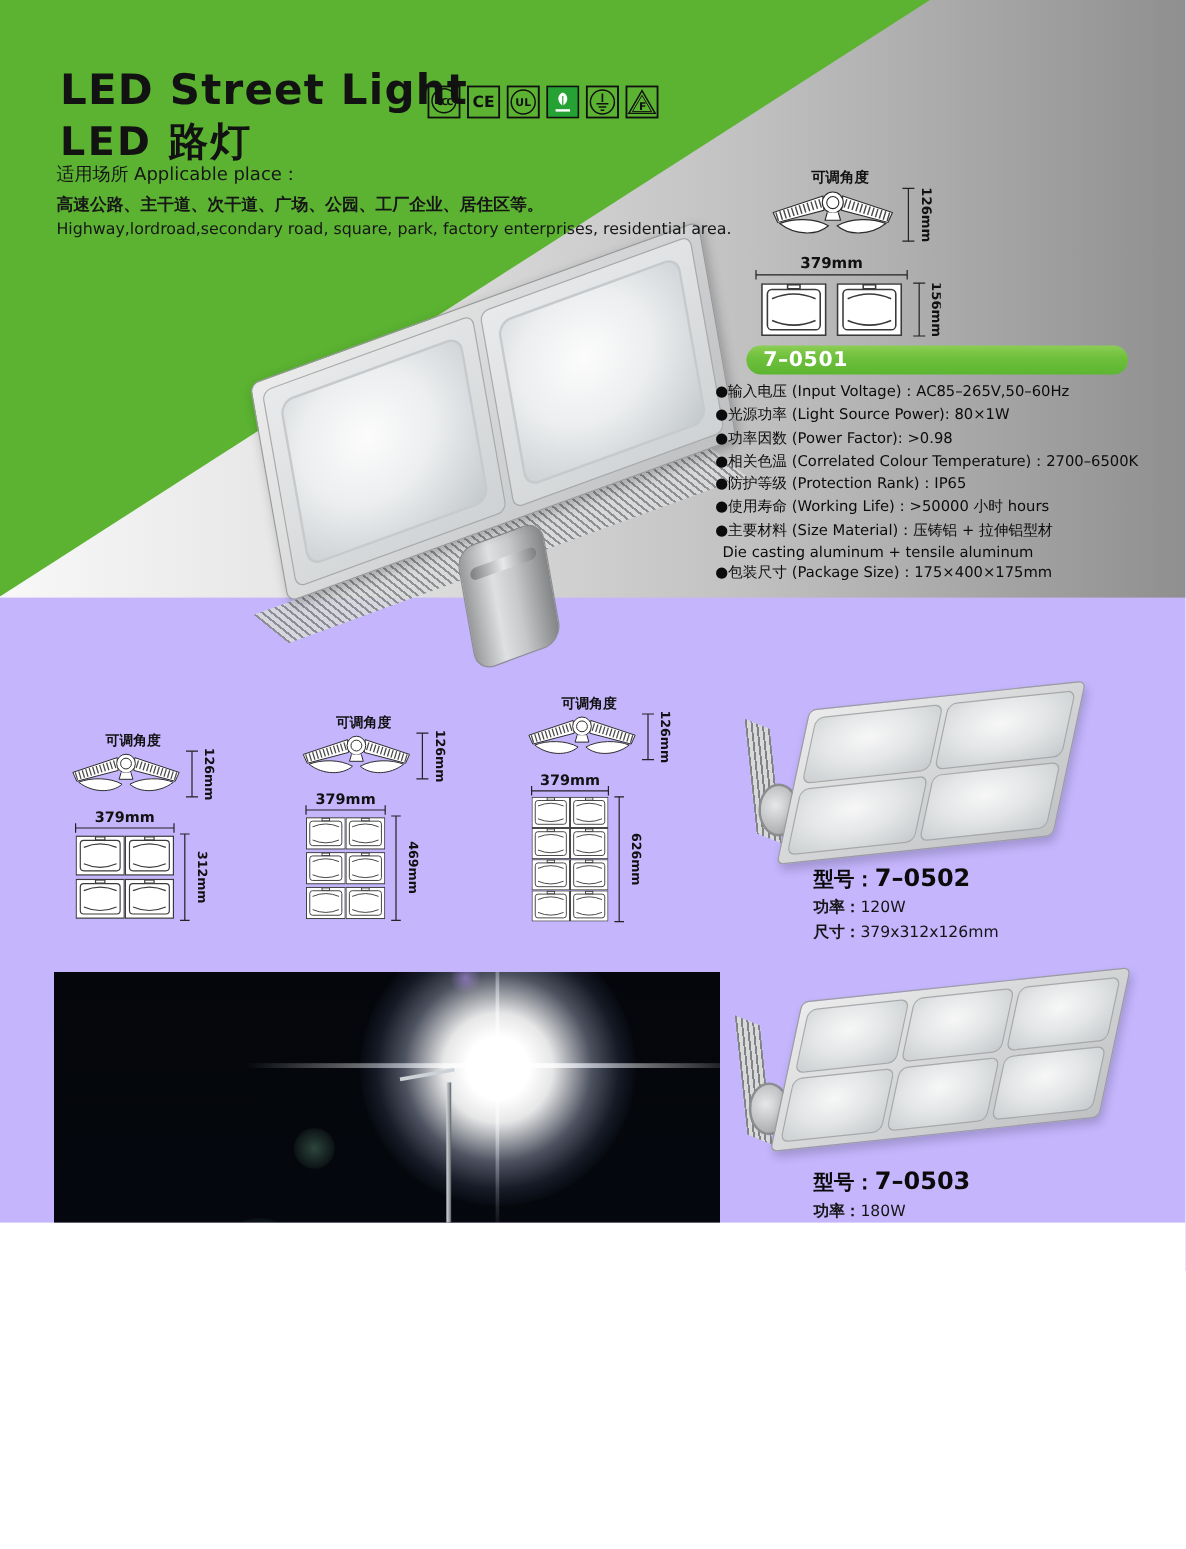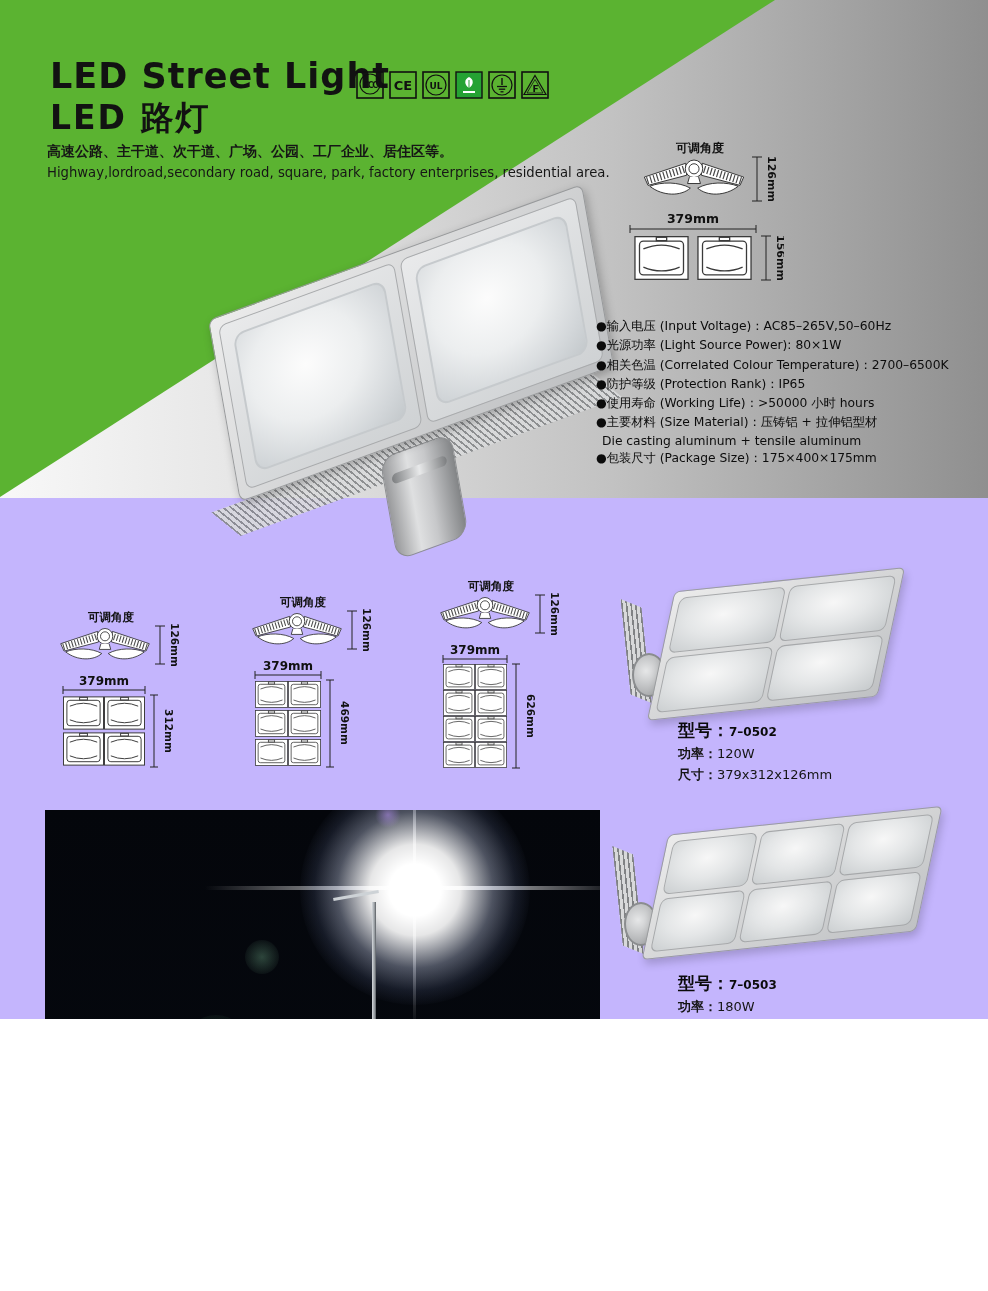--- a/index.html
+++ b/index.html
@@ -42,21 +42,21 @@
   .hero-fins{position:absolute;left:-18px;top:100%;width:102%;height:32px;transform:skewX(38deg);
     background:repeating-linear-gradient(90deg,#86888a 0 2px,#d9dadb 2px 6px);opacity:0.9;}
   .hero-bracket{position:absolute;left:37%;top:104%;width:74px;height:100px;border-radius:16px;
     border:1px solid #8d8f91;
     background:linear-gradient(90deg,#98999b 0%,#dfe0e1 35%,#c7c8ca 60%,#828486 100%);}
   .hero-bracket:before{content:"";position:absolute;left:8px;right:8px;top:18px;height:10px;
     border-radius:5px;background:linear-gradient(90deg,#7c7e80,#e8e9ea,#7c7e80);}
   
   .caption{position:absolute;width:300px;}
   .cap-model{font-size:17px;font-weight:bold;color:#0b0b0b;}
-  .cap-model .num{font-size:12px;}
+  .cap-model .num{font-size:20px;}
   .cap-small{font-size:13px;font-weight:bold;color:#151515;margin-top:3px;}
   .cap-small .val{font-weight:normal;text-align:right;}
   
   .fixture{position:absolute;}
   .fx-body{position:absolute;display:grid;gap:4px;padding:6px;border-radius:6px;
     background:linear-gradient(150deg,#ebebeb,#bfc1c3);border:1px solid #9a9c9e;
     transform:rotate(-6deg) skewX(-18deg);box-shadow:3px 5px 8px rgba(0,0,0,0.18);}
   .fx-cell{border:1px solid #a6a8aa;border-radius:7px;
     background:radial-gradient(ellipse at 45% 38%,#f7f7f7 0%,#e4e6e7 45%,#c6cacc 100%);}
   .fx-fins{position:absolute;width:20px;background:repeating-linear-gradient(90deg,#808284 0 1.6px,#d8d9da 1.6px 4.6px);
@@ -190,20 +190,21 @@
       </svg>
       <svg class="cert" viewBox="0 0 28 28">
         <rect x="1" y="1" width="26" height="26" fill="none" stroke="#101010" stroke-width="1.6"></rect>
         <path d="M14,4.5 L25,23.5 L3,23.5 Z" fill="none" stroke="#101010" stroke-width="1.2"></path>
         <path d="M14,8.5 L22,22 L6,22 Z" fill="none" stroke="#101010" stroke-width="0.8"></path>
         <text x="14.5" y="21" font-size="9" font-weight="bold" text-anchor="middle" fill="#101010">F</text>
       </svg>
     </div>
 
     <div id="applicable">
+      <div class="a1">适用场所 Applicable place：</div>
       <div class="a2">高速公路、主干道、次干道、广场、公园、工厂企业、居住区等。</div>
       <div class="a3">Highway,lordroad,secondary road, square, park, factory enterprises, residential area.</div>
     </div>
 
     <svg style="position:absolute;left:630px;top:141px" width="160" height="64" viewBox="0 0 160 64">
       <text class="diag-text" x="70" y="11" font-size="12" text-anchor="middle">可调角度</text>
       <use href="#sym-butterfly" x="8" y="14" width="112" height="46"></use>
       <line class="diag-line" x1="122" y1="16" x2="132" y2="16"></line>
       <line class="diag-line" x1="122" y1="60" x2="132" y2="60"></line>
       <line class="diag-line" x1="127" y1="16" x2="127" y2="60"></line>
@@ -215,24 +216,28 @@
       <line class="diag-line" x1="8" y1="15" x2="8" y2="23"></line>
       <line class="diag-line" x1="134" y1="15" x2="134" y2="23"></line>
       <use href="#sym-cell" x="8" y="26" width="63" height="44"></use>
       <use href="#sym-cell" x="71" y="26" width="63" height="44"></use>
       <line class="diag-line" x1="139" y1="26" x2="149" y2="26"></line>
       <line class="diag-line" x1="139" y1="70" x2="149" y2="70"></line>
       <line class="diag-line" x1="144" y1="26" x2="144" y2="70"></line>
       <text class="diag-text" font-size="11" text-anchor="middle" transform="rotate(90 155 48)" x="155" y="48">156mm</text>
     </svg>
 
+    <div id="model-pill">
+      <span>7–0501</span>
+    </div>
 
     <div id="spec-list">
       <div class="spec-line">●输入电压 (Input Voltage)：AC85–265V,50–60Hz</div>
       <div class="spec-line">●光源功率 (Light Source Power): 80×1W</div>
+      <div class="spec-line">●功率因数 (Power Factor): &gt;0.98</div>
       <div class="spec-line">●相关色温 (Correlated Colour Temperature)：2700–6500K</div>
       <div class="spec-line">●防护等级 (Protection Rank)：IP65</div>
       <div class="spec-line">●使用寿命 (Working Life)：&gt;50000 小时 hours</div>
       <div class="spec-line">●主要材料 (Size Material)：压铸铝 + 拉伸铝型材</div>
       <div class="spec-cont">Die casting aluminum + tensile aluminum</div>
       <div class="spec-line">●包装尺寸 (Package Size)：175×400×175mm</div>
     </div>
   </div>
 
   <svg style="position:absolute;left:43px;top:609px" width="170" height="164" viewBox="0 0 170 164">

